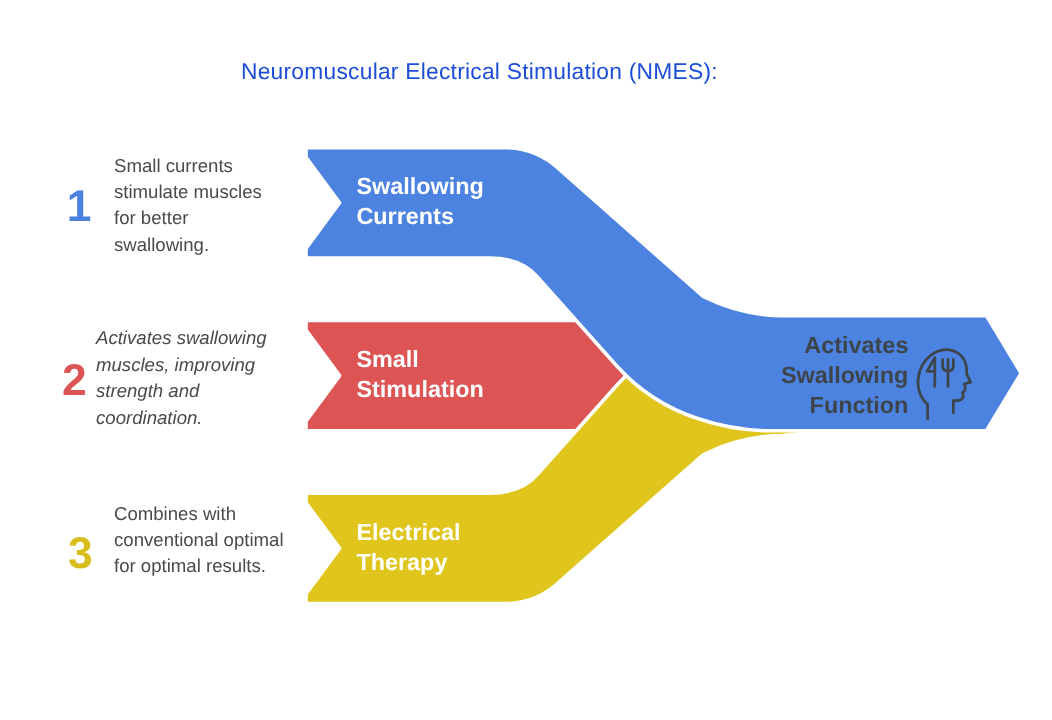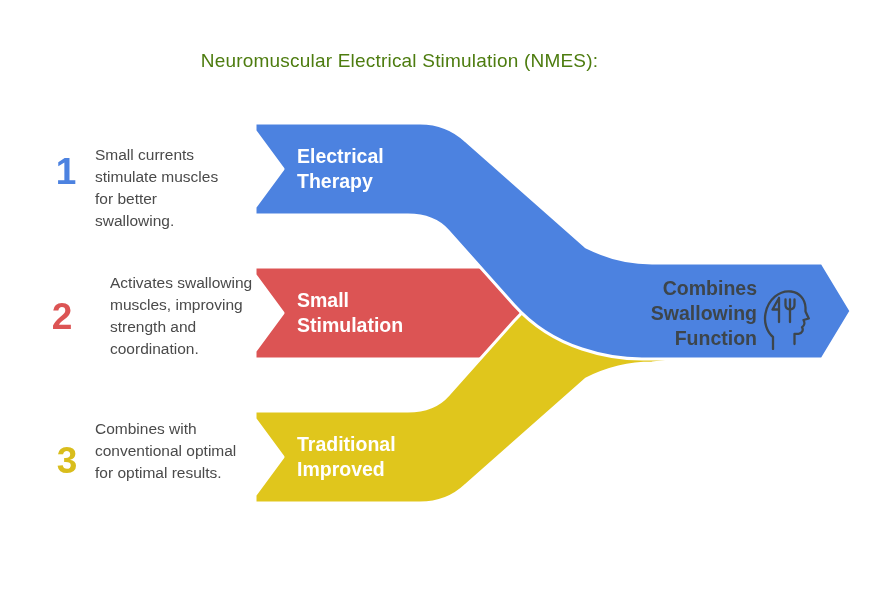--- a/index.html
+++ b/index.html
@@ -2,35 +2,35 @@
 <html><head>
 <meta charset="utf-8">
 <style>
   html,body{margin:0;padding:0;background:#fff;}
   .canvas{
     position:relative;width:877px;height:600px;background:#ffffff;overflow:hidden;
     font-family:"Liberation Sans",sans-serif;
   }
   .title{
     position:absolute;top:50px;left:0;width:799px;text-align:center;
-    font-size:19px;color:#4d7c0f;letter-spacing:.2px;
+    font-size:19px;color:#1d4ed8;letter-spacing:.2px;
   }
   .flow-svg{position:absolute;top:0;left:0;}
   .step-number{
     position:absolute;width:32px;text-align:center;
     font-size:37px;font-weight:bold;line-height:1;
   }
   .n1{left:50px;top:153px;color:#4c82e0;}
   .n2{left:46px;top:298px;color:#dc5454;}
   .n3{left:51px;top:442px;color:#d9bd1c;}
   .step-desc{
     position:absolute;font-size:15.5px;line-height:22px;color:#4a4a4a;
   }
-  .d1{left:95px;top:128px;width:140px;margin-top:16px;}
-  .d2{left:110px;top:272px;width:152px;}
+  .d1{left:95px;top:128px;width:140px;}
+  .d2{left:80px;top:272px;width:152px;font-style:italic;}
   .d3{left:95px;top:418px;width:142px;}
   .band-label{
     position:absolute;left:297px;width:130px;color:#ffffff;
     font-size:19.5px;font-weight:bold;line-height:25px;
   }
   .b1{top:144px;}
   .b2{top:288px;}
   .b3{top:432px;}
   .result-label{
     position:absolute;left:607px;top:276px;width:150px;text-align:right;
@@ -53,31 +53,31 @@
              L 670,267 L 670,361 L 652,363 Q 618,363 586,379 L 466,485 Q 447,503 420,503
              L 255,503 L 255,495 L 283,457 L 255,419 Z" stroke="#ffffff" stroke-width="3" stroke-linejoin="round" fill="#e0c61c"></path>
 
     <path d="M 255,123 L 420,123 Q 447,123 466,141 L 586,247 Q 618,263 652,263
              L 822,263 L 851,311 L 822,359 L 642,359 Q 612,359 582,349 Q 542,336 514,305
              L 448,231 Q 434,215 408,215 L 255,215 L 255,207 L 283,169 L 255,131 Z" stroke="#ffffff" stroke-width="3" stroke-linejoin="round" fill="#4c82e0"></path>
   </svg>
 
   <div class="step-number n1">1</div>
   <div class="step-desc d1">Small currents stimulate muscles for better swallowing.</div>
-  <div class="band-label b1">Electrical Therapy</div>
+  <div class="band-label b1">Swallowing Currents</div>
 
   <div class="step-number n2">2</div>
   <div class="step-desc d2">Activates swallowing muscles, improving strength and coordination.</div>
   <div class="band-label b2">Small Stimulation</div>
 
   <div class="step-number n3">3</div>
   <div class="step-desc d3">Combines with conventional optimal for optimal results.</div>
-  <div class="band-label b3">Traditional Improved</div>
+  <div class="band-label b3">Electrical Therapy</div>
 
-  <div class="result-label">Combines Swallowing Function</div>
+  <div class="result-label">Activates Swallowing Function</div>
 
   <svg class="head-icon" width="48" height="66" viewBox="0 0 48 66" fill="none" stroke-linecap="round" stroke-linejoin="round">
     <g stroke="#3d454b" stroke-width="2.3" fill="none">
 
       <path d="M 10,65 L 10,53 C 3.5,47.5 0.8,38 2.5,29.5 C 5,15.5 16.5,6 28,7.5
                C 36.5,8.6 42,15 42.5,23.5 L 42.5,27.5 L 45.8,34.5 L 40.5,36
                C 42,38.8 41.5,41.8 39,43.2 C 40.6,45.8 39.5,49.3 35.5,49.8
                L 31.5,49.8 L 31.5,60"></path>
 
       <path d="M 16,14 L 16,38 M 16,14 L 9.5,25.5 L 16,25.5"></path>

